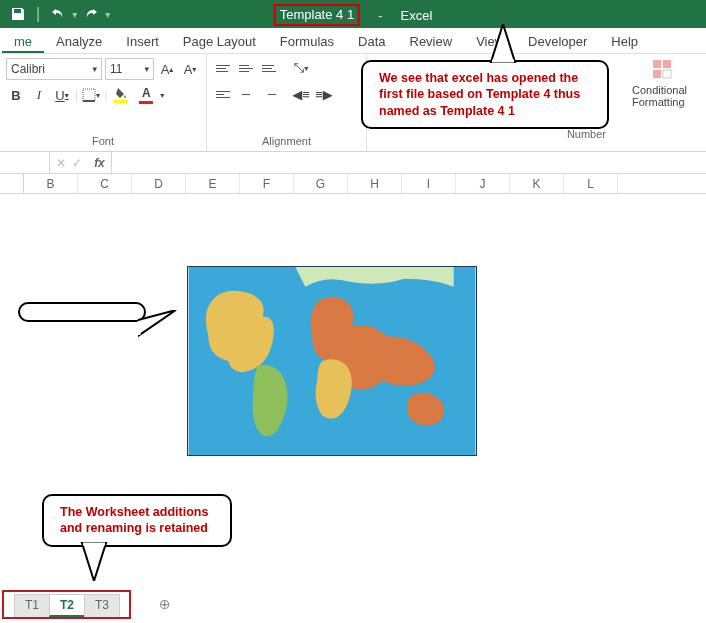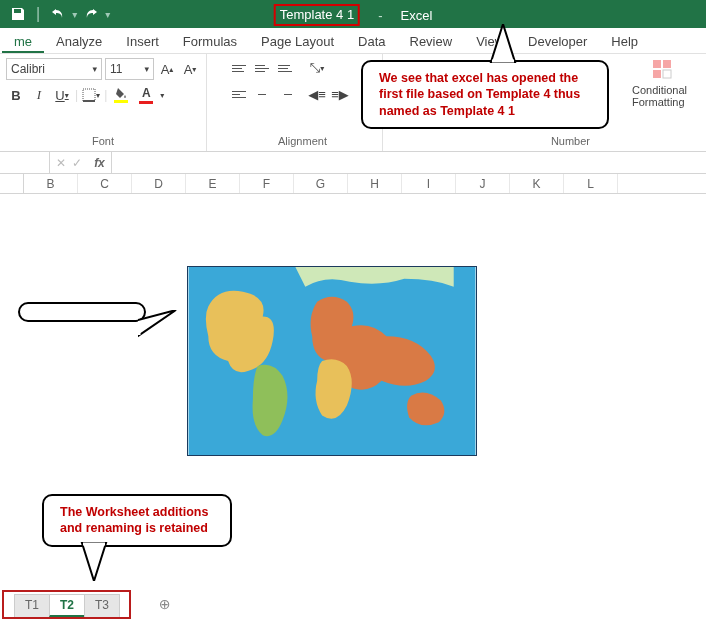--- a/index.html
+++ b/index.html
@@ -12,21 +12,21 @@
 .qat-sep { color: #a0c8b6; font-size: 10px; margin: 0 -4px; }
 .title-center { position: absolute; left: 50%; transform: translateX(-50%); display: flex; align-items: center; gap: 18px; color: #fff; font-size: 13px; top: 4px; }
 .title-file-box { border: 2px solid #d40000; padding: 0 4px; line-height: 18px; }
 
 
 .ribbon-tabs { background:#fff; display:flex; align-items:flex-end; height:26px; border-bottom:1px solid #e1e1e1; padding-left:2px; gap:0; }
 .rtab { font-size:13px; color:#444; padding:4px 12px 4px; cursor:pointer; }
 .rtab.active { color:#217346; border-bottom:2px solid #217346; padding-bottom:2px; }
 
 
-.ribbon-body { height:98px; border-bottom:1px solid #d4d4d4; display:flex; font-size:12px; color:#444; position:relative;gap:16px; }
+.ribbon-body { height:98px; border-bottom:1px solid #d4d4d4; display:flex; font-size:12px; color:#444; position:relative; }
 .rgroup { border-right:1px solid #e1e1e1; height:100%; display:flex; flex-direction:column; justify-content:space-between; padding:4px 6px 2px; }
 .rgroup-label { text-align:center; font-size:11px; color:#666; padding-bottom:2px; }
 .rgroup-row { display:flex; align-items:center; gap:3px; }
 
 .combo { border:1px solid #c8c8c8; height:22px; display:inline-flex; align-items:center; padding:0 4px; font-size:12px; color:#444; background:#fff; }
 .combo.font { width:96px; }
 .combo.size { width:49px; }
 .btn { border:none; background:none; width:20px; height:20px; font-size:13px; color:#444; display:inline-flex; align-items:center; justify-content:center; cursor:pointer; }
 .btn.bold { font-weight:bold; }
 .btn.italic { font-style:italic; font-family:serif; }
@@ -92,22 +92,22 @@
     <span class="title-file-box">Template 4 1</span>
     <span style="color:#c8e6d6">-</span>
     <span>Excel</span>
   </div>
 </div>
 
 <div class="ribbon-tabs">
   <div class="rtab active">me</div>
   <div class="rtab">Analyze</div>
   <div class="rtab">Insert</div>
+  <div class="rtab">Page Layout</div>
   <div class="rtab">Formulas</div>
-  <div class="rtab">Page Layout</div>
   <div class="rtab">Data</div>
   <div class="rtab">Review</div>
   <div class="rtab">View</div>
   <div class="rtab">Developer</div>
   <div class="rtab">Help</div>
 </div>
 
 <div class="ribbon-body">
 
   <div class="rgroup" style="min-width:200px">
@@ -204,21 +204,21 @@
           </button>
         <span style="width:6px"></span>
         <button class="btn">◀≡</button>
         <button class="btn">≡▶</button>
       </div>
     </div>
     <div class="rgroup-label">Alignment</div>
   </div>
 
   <div style="flex:1; position:relative">
-    <div class="rgroup-label" style="position:absolute; right:20px; bottom:2px">Number</div>
+    <div class="rgroup-label" style="position:absolute; right:20px; bottom:9px">Number</div>
   </div>
 
   <div class="rgroup" style="border-right:none">
     <div class="bigbtn">
       <svg class="ico" viewBox="0 0 30 24">
           <rect x="2" y="2" width="8" height="8" fill="#f6a6a6"></rect>
           <rect x="12" y="2" width="8" height="8" fill="#f6a6a6"></rect>
           <rect x="2" y="12" width="8" height="8" fill="#f6a6a6"></rect>
           <rect x="12" y="12" width="8" height="8" fill="#fff" stroke="#ccc"></rect>
         </svg>

